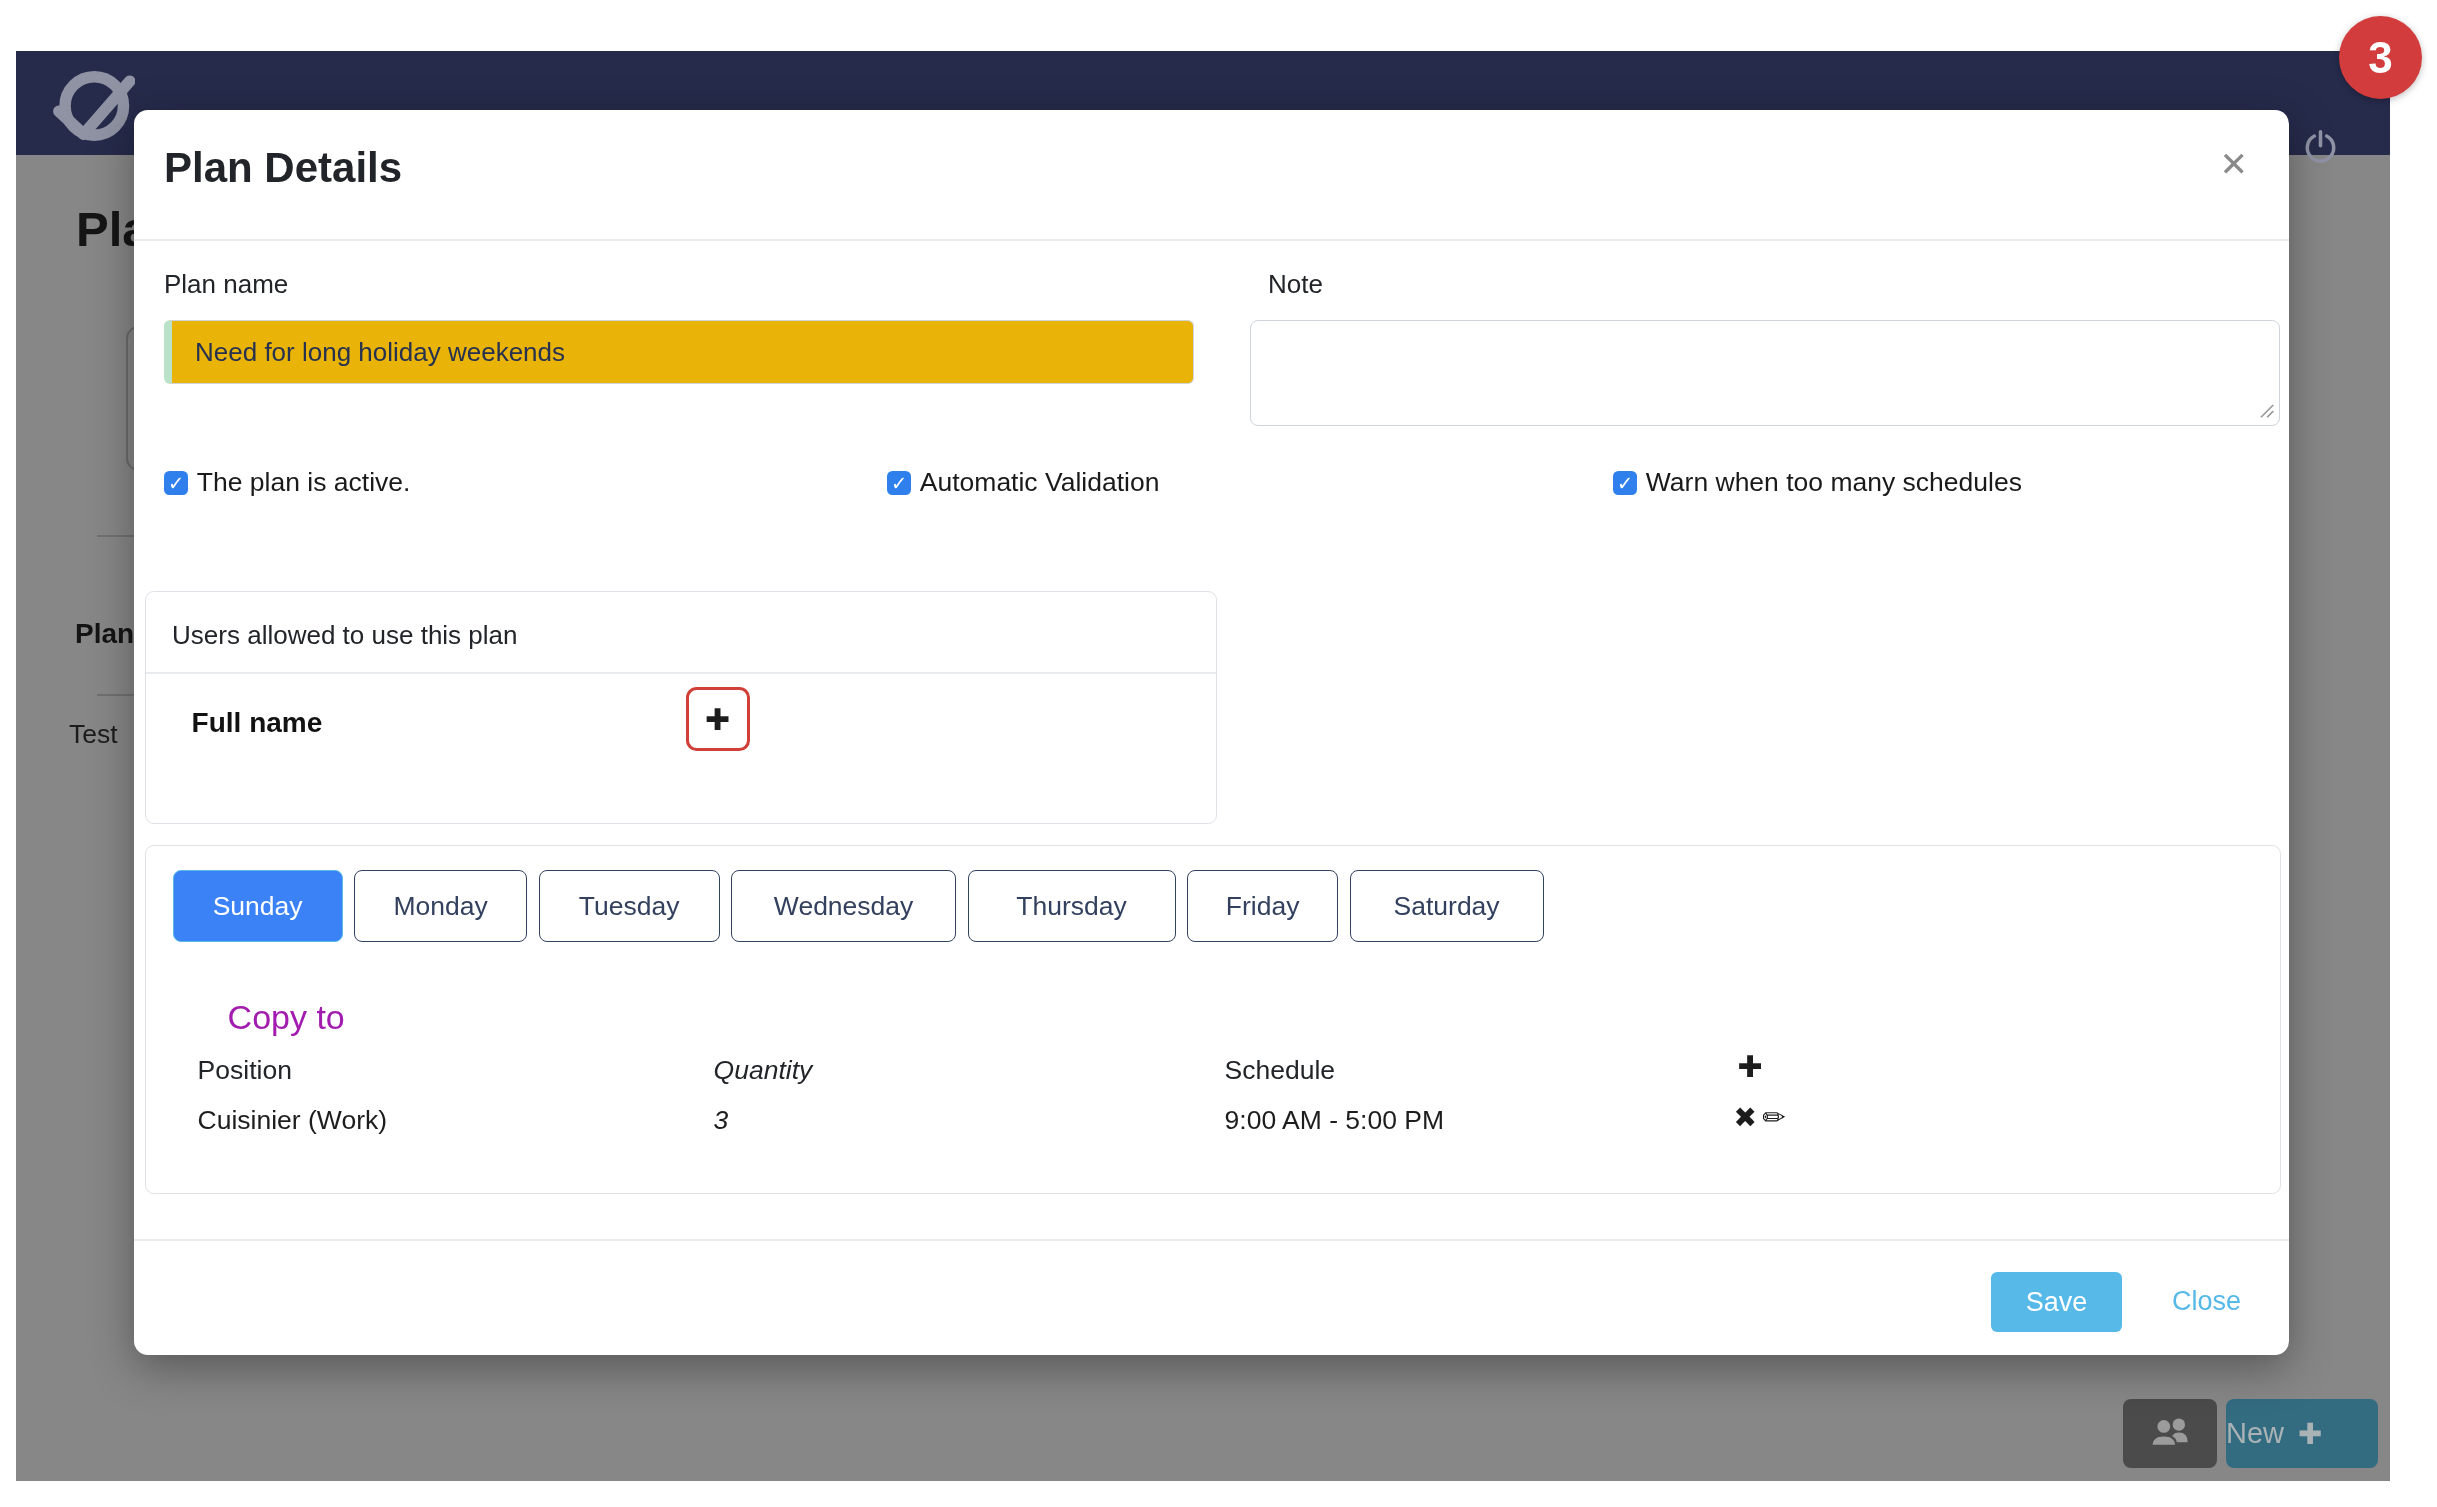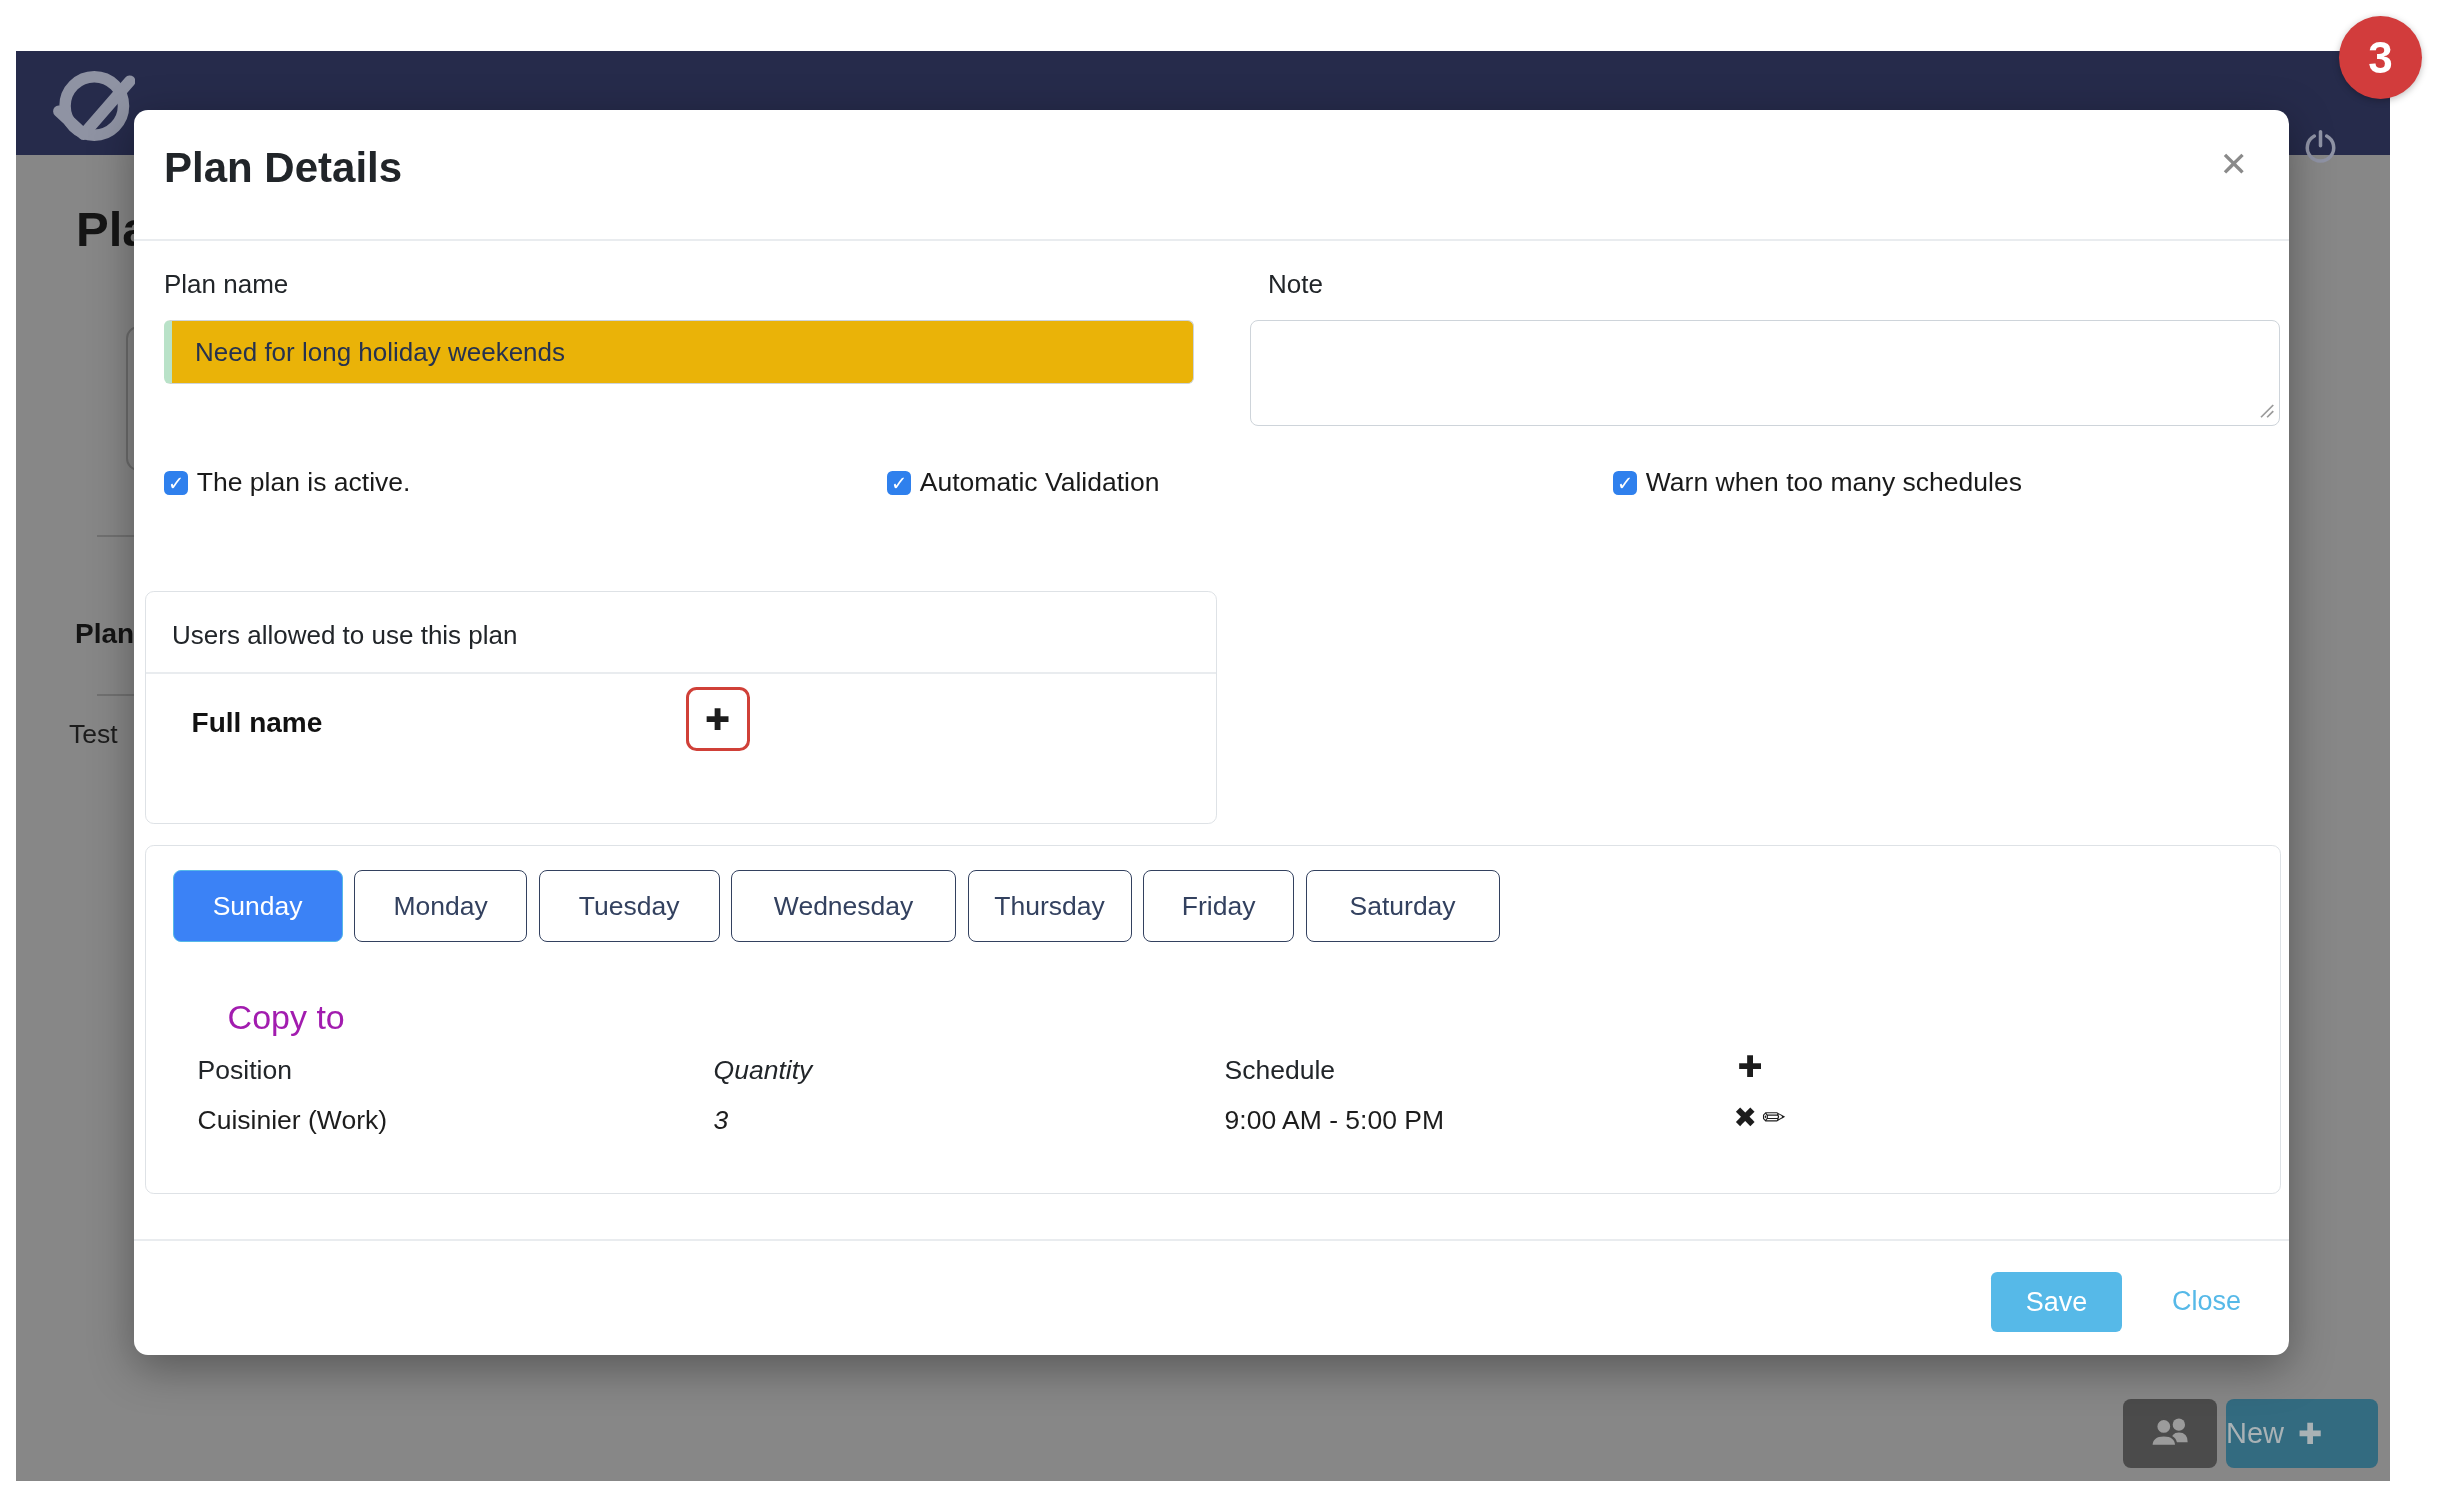--- a/index.html
+++ b/index.html
@@ -243,21 +243,21 @@
       <span class="plus-glyph">✚</span>
     </div>
   </div>
 
   <div class="days-box">
     <div class="day-tabs">
       <div class="day-tab active" style="width:170px">Sunday</div>
       <div class="day-tab" style="width:173px">Monday</div>
       <div class="day-tab" style="width:181px">Tuesday</div>
       <div class="day-tab" style="width:225px">Wednesday</div>
-      <div class="day-tab" style="width:164px">Thursday</div>
+      <div class="day-tab" style="width:208px">Thursday</div>
       <div class="day-tab" style="width:151px">Friday</div>
       <div class="day-tab" style="width:194px">Saturday</div>
     </div>
 
     <div class="copy-to">Copy to</div>
 
     <div class="sched-header col-position">Position</div>
     <div class="sched-header col-quantity">Quantity</div>
     <div class="sched-header col-schedule">Schedule</div>
     <div class="row-add-icon">✚</div>

